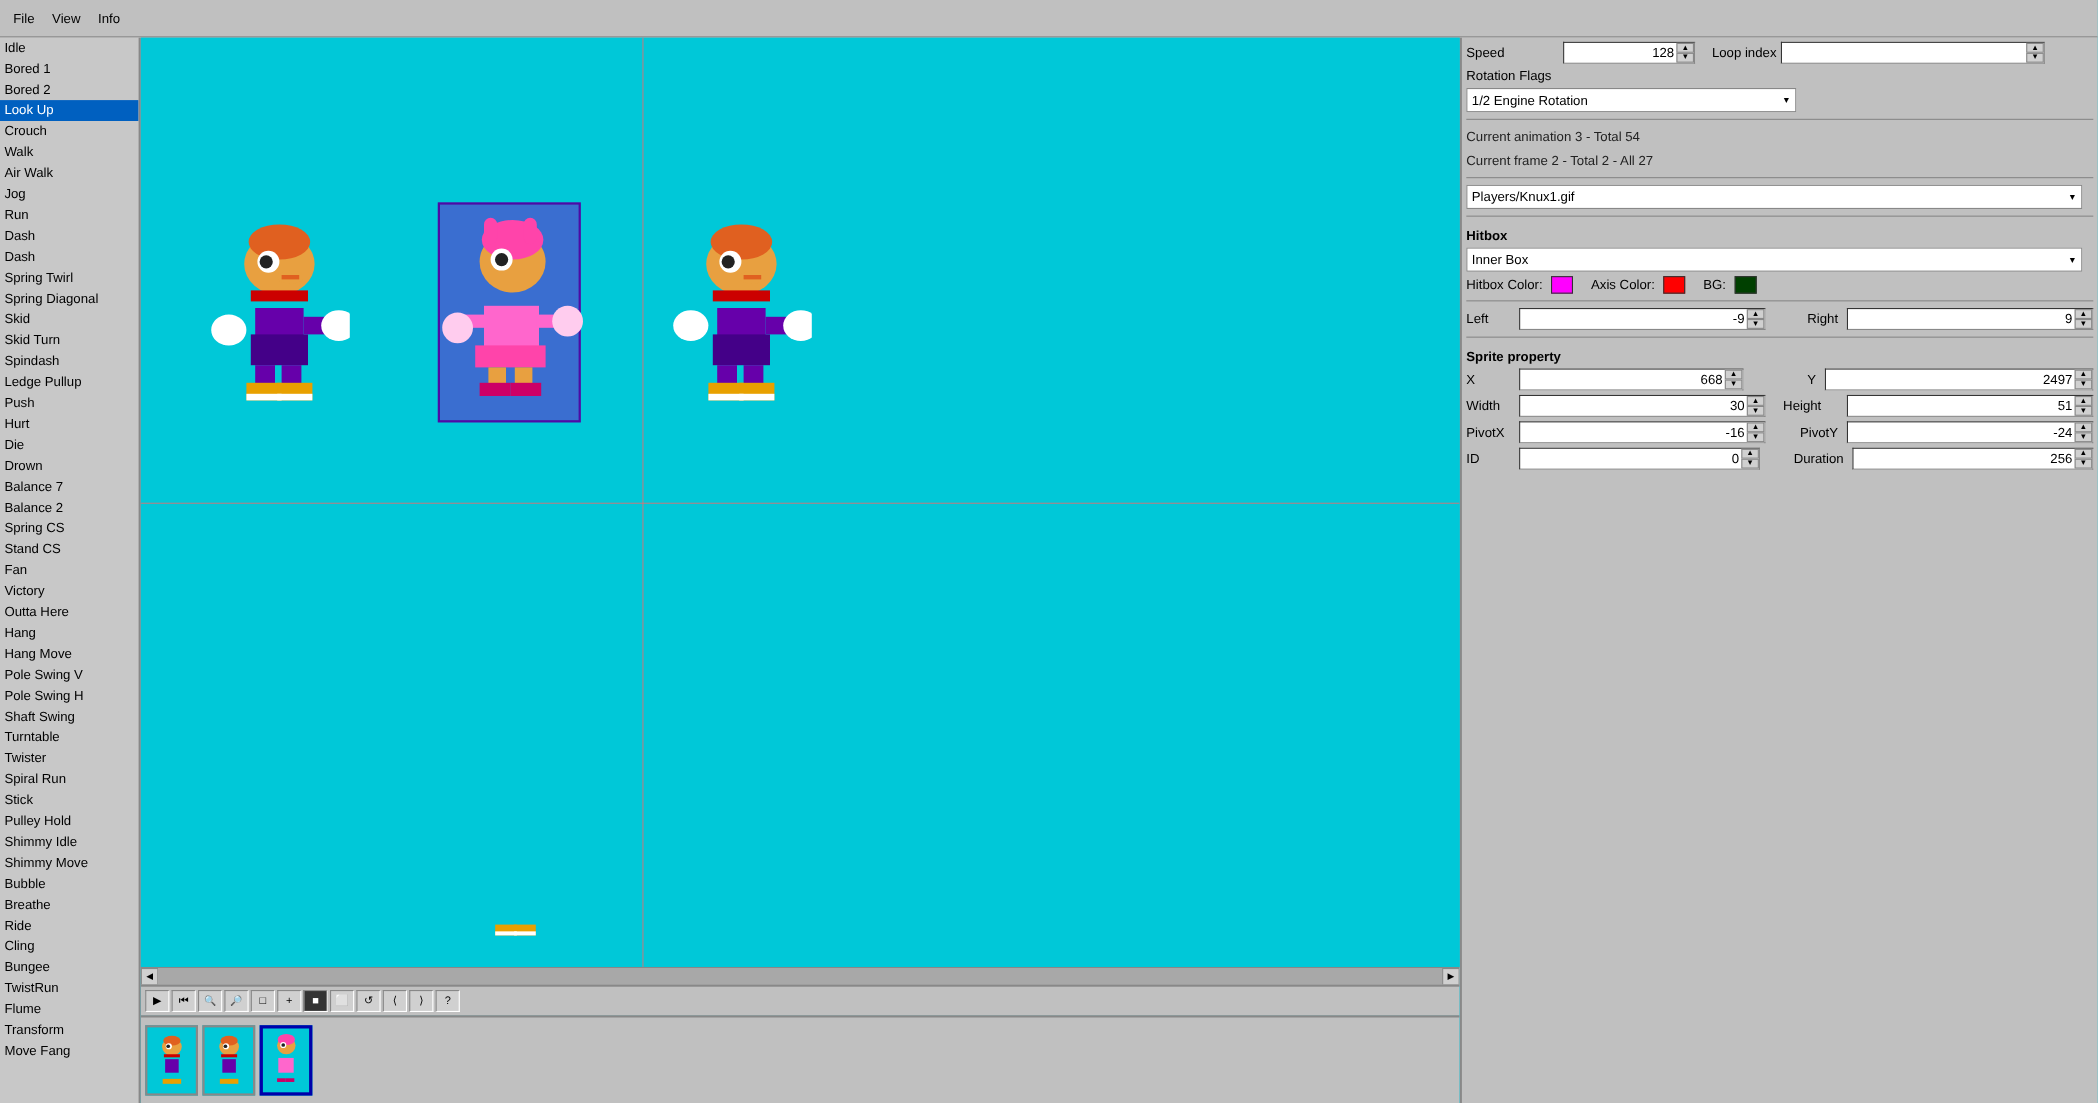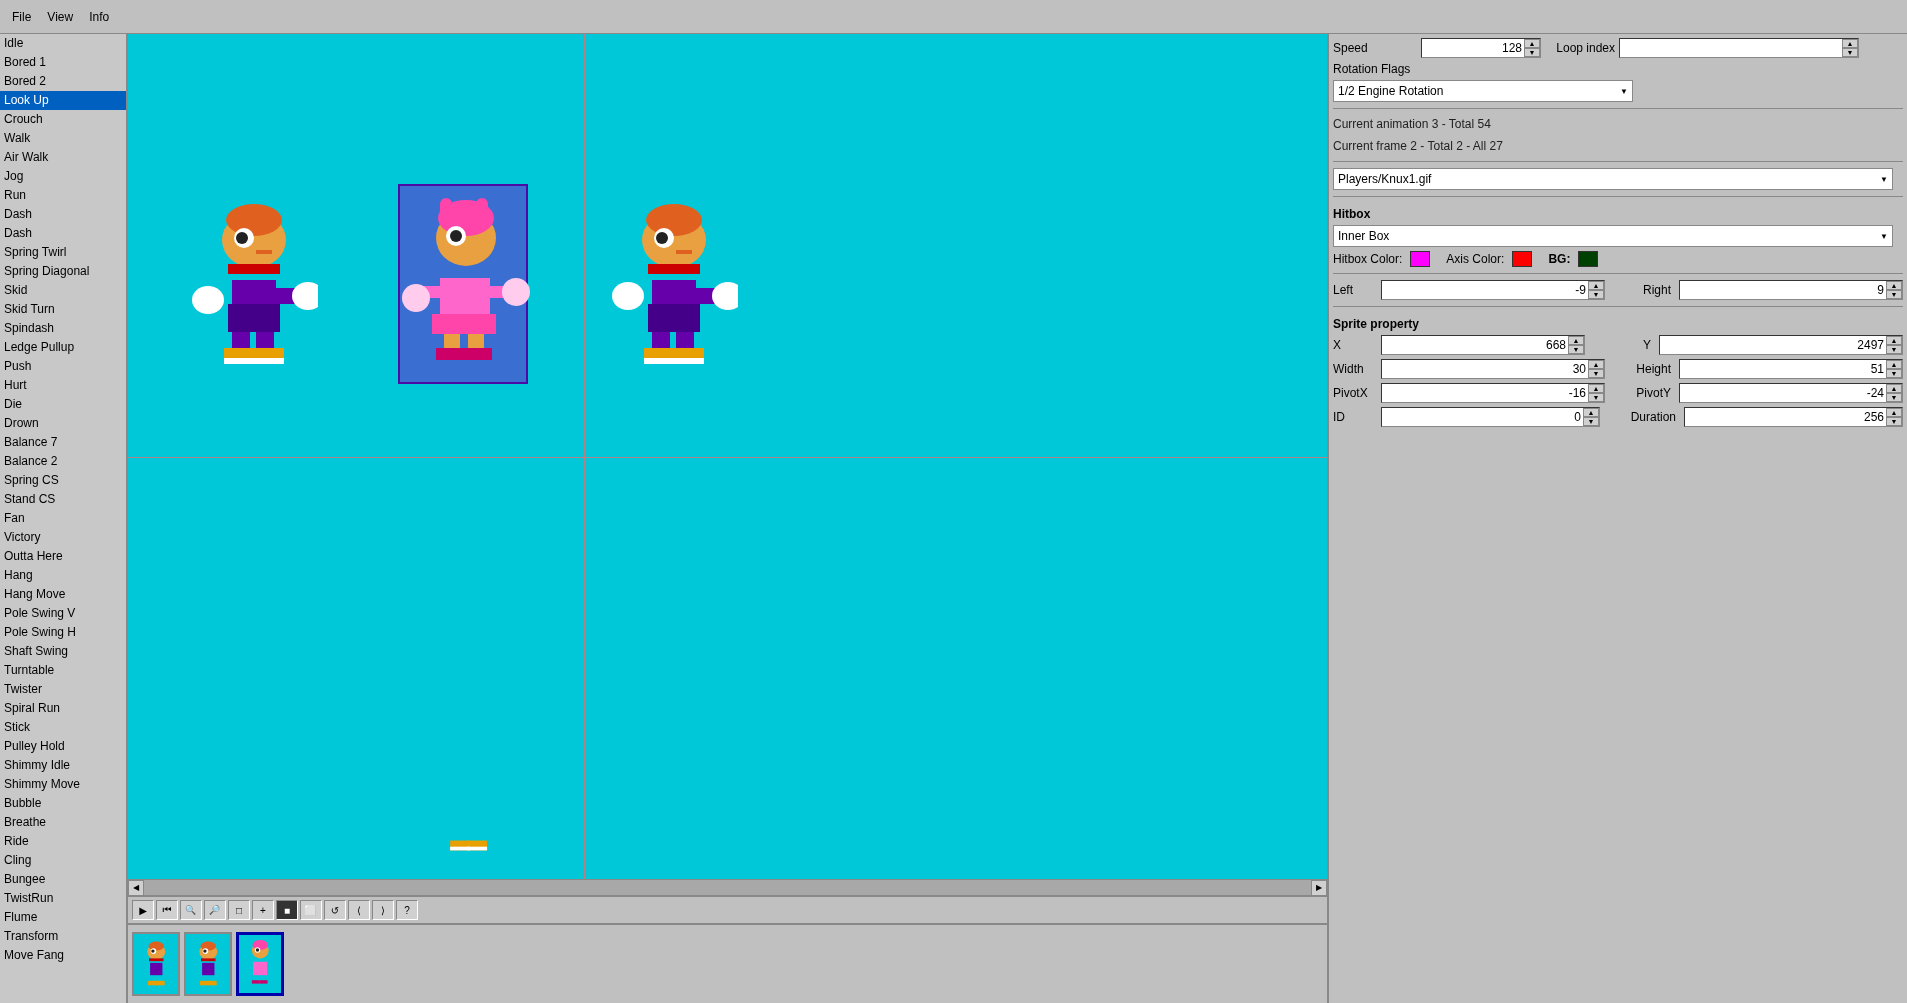--- a/index.html
+++ b/index.html
@@ -617,21 +617,21 @@
         <span>Inner Box</span>
         <span class="dropdown-arrow">▼</span>
       </div>
     </div>
 
     <div class="panel-row">
       <span class="panel-label" style="min-width:auto;">Hitbox Color:</span>
       <div class="color-box" style="background:#ff00ff;"></div>
       <span class="panel-label" style="min-width:auto; margin-left:8px;">Axis Color:</span>
       <div class="color-box" style="background:#ff0000;"></div>
-      <span class="panel-label" style="min-width:auto; margin-left:8px;font-weight:bold;">BG:</span>
+      <span class="panel-label" style="min-width:auto; margin-left:8px;">BG:</span>
       <div class="color-box" style="background:#004000;"></div>
     </div>
 
     <div class="divider"></div>
 
     <div class="panel-row">
       <span class="spinbox-label">Left</span>
       <div class="spinbox" style="flex:1;">
         <input type="text" value="-9" style="">
         <div class="spin-btns">
@@ -677,21 +677,21 @@
 
     <div class="panel-row">
       <span class="spinbox-label">Width</span>
       <div class="spinbox" style="flex:1;">
         <input type="text" value="30" style="">
         <div class="spin-btns">
           <div class="spin-btn">▲</div>
           <div class="spin-btn">▼</div>
         </div>
       </div>
-      <span class="spinbox-label" style="min-width:50px; text-align:right; margin-left:8px;">Height</span>
+      <span class="spinbox-label" style="min-width:50px; text-align:left; margin-left:8px;">Height</span>
       <div class="spinbox" style="flex:1;">
         <input type="text" value="51" style="">
         <div class="spin-btns">
           <div class="spin-btn">▲</div>
           <div class="spin-btn">▼</div>
         </div>
       </div>
     </div>
 
     <div class="panel-row">

